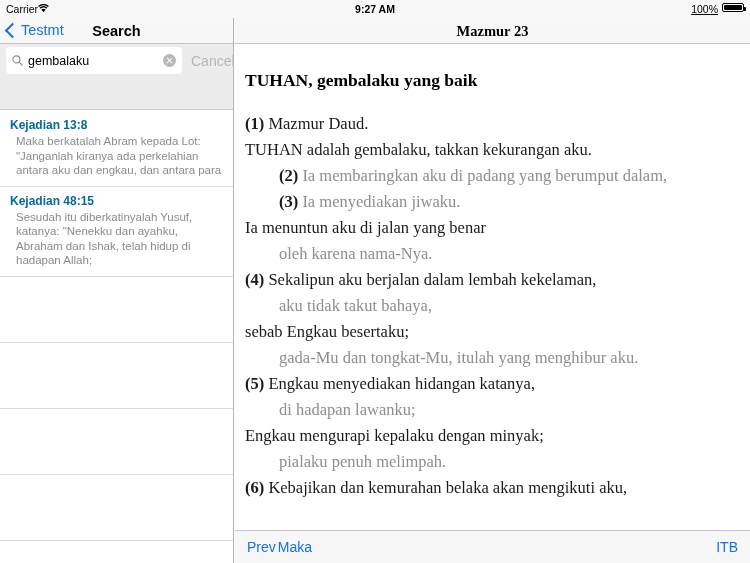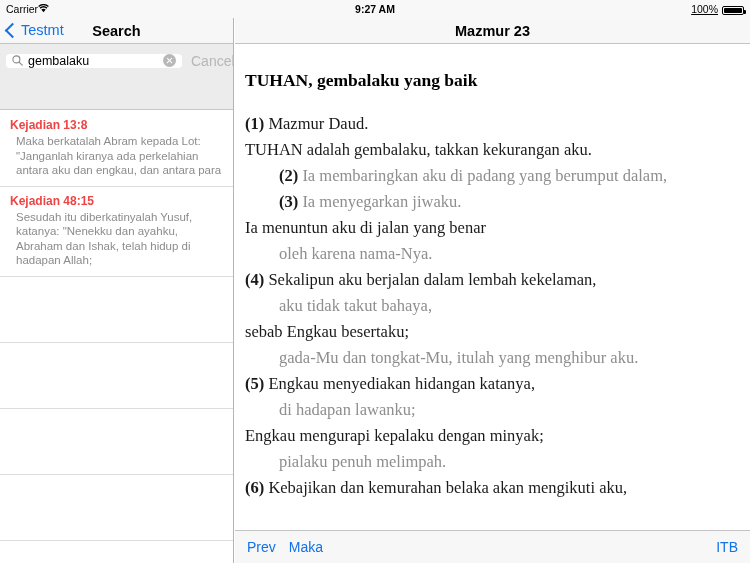--- a/index.html
+++ b/index.html
@@ -42,21 +42,21 @@
     position: absolute;
     left: 0; right: 0; top: 3px;
     text-align: center;
     font-weight: bold;
     letter-spacing: 0px;
   }
   .status-right {
     position: absolute;
     right: 6px; top: 3px;
     display: flex;
-    align-items: flex-end;
+    align-items: flex-start;
     gap: 4px;
     text-decoration: underline;
   }
   .wifi-icon { display:block; }
   .battery {
     position: relative;
     width: 22px; height: 9px;
     border: 1px solid #000;
     border-radius: 2px;
     box-sizing: border-box;
@@ -132,21 +132,21 @@
     position: absolute;
     left: 6px; top: 5px;
     right: 6px;
     height: 23px;
     display: flex;
     align-items: center;
   }
   .search-field {
     position: relative;
     flex: 0 0 176px;
-    height: 14px;
+    height: 27px;
     background: #ffffff;
     border-radius: 4px;
     display: flex;
     align-items: center;
     box-sizing: border-box;
     cursor: text;
   }
   .mag {
     margin-left: 6px;
     flex: 0 0 auto;
@@ -228,21 +228,21 @@
   .result-row {
     position: relative;
     padding: 7px 10px 8px 10px;
     border-bottom: 1px solid #dcdcdc;
     box-sizing: border-box;
     cursor: pointer;
   }
   .result-ref {
     font-size: 12px;
     font-weight: bold;
-    color: #ef4444;
+    color: #0369a1;
     margin-bottom: 2px;
   }
   .result-snippet {
     font-size: 11.5px;
     color: #8c8c8c;
     line-height: 14.5px;
     padding-left: 6px;
   }
   .result-row.spaced .result-ref { margin-bottom: 7px; }
   .empty-row {
@@ -267,20 +267,21 @@
     border-bottom: 1px solid #c4c4c4;
     box-sizing: border-box;
   }
   .right-title {
     position: absolute;
     left: 0; right: 0; top: 5px;
     text-align: center;
     font-size: 14.5px;
     font-weight: bold;
     color: #000;
+    font-family: Liberation Serif, serif;
   }
 
   .reader {
     position: absolute;
     left: 0; top: 27px;
     right: 0;
     bottom: 33px;
     overflow: hidden;
     padding: 0 12px 0 10px;
     box-sizing: border-box;
@@ -313,21 +314,21 @@
     left: 0; right: 0; bottom: 0;
     height: 33px;
     background: #f7f7f7;
     border-top: 1px solid #c4c4c4;
     box-sizing: border-box;
   }
   .bb-left {
     position: absolute;
     left: 12px; top: 8px;
     display: flex;
-    gap: 13px;
+    gap: 2px;
   }
   .bb-link {
     font-size: 14px;
     color: #1272e8;
     cursor: pointer;
     font-family: "Liberation Sans", sans-serif;
   }
   .bb-right {
     position: absolute;
     right: 12px; top: 8px;
@@ -425,21 +426,21 @@
       </div>
       <div class="verse-line">
         <span>TUHAN adalah gembalaku, takkan kekurangan aku.</span>
       </div>
       <div class="verse-line indent muted">
         <span class="vnum">(2)</span>
         <span>Ia membaringkan aku di padang yang berumput dalam,</span>
       </div>
       <div class="verse-line indent muted">
         <span class="vnum">(3)</span>
-        <span>Ia menyegarkan jiwaku.</span>
+        <span>Ia menyediakan jiwaku.</span>
       </div>
       <div class="verse-line">
         <span>Ia menuntun aku di jalan yang benar</span>
       </div>
       <div class="verse-line indent muted">
         <span>oleh karena nama-Nya.</span>
       </div>
       <div class="verse-line">
         <span class="vnum">(4)</span>
         <span>Sekalipun aku berjalan dalam lembah kekelaman,</span>

